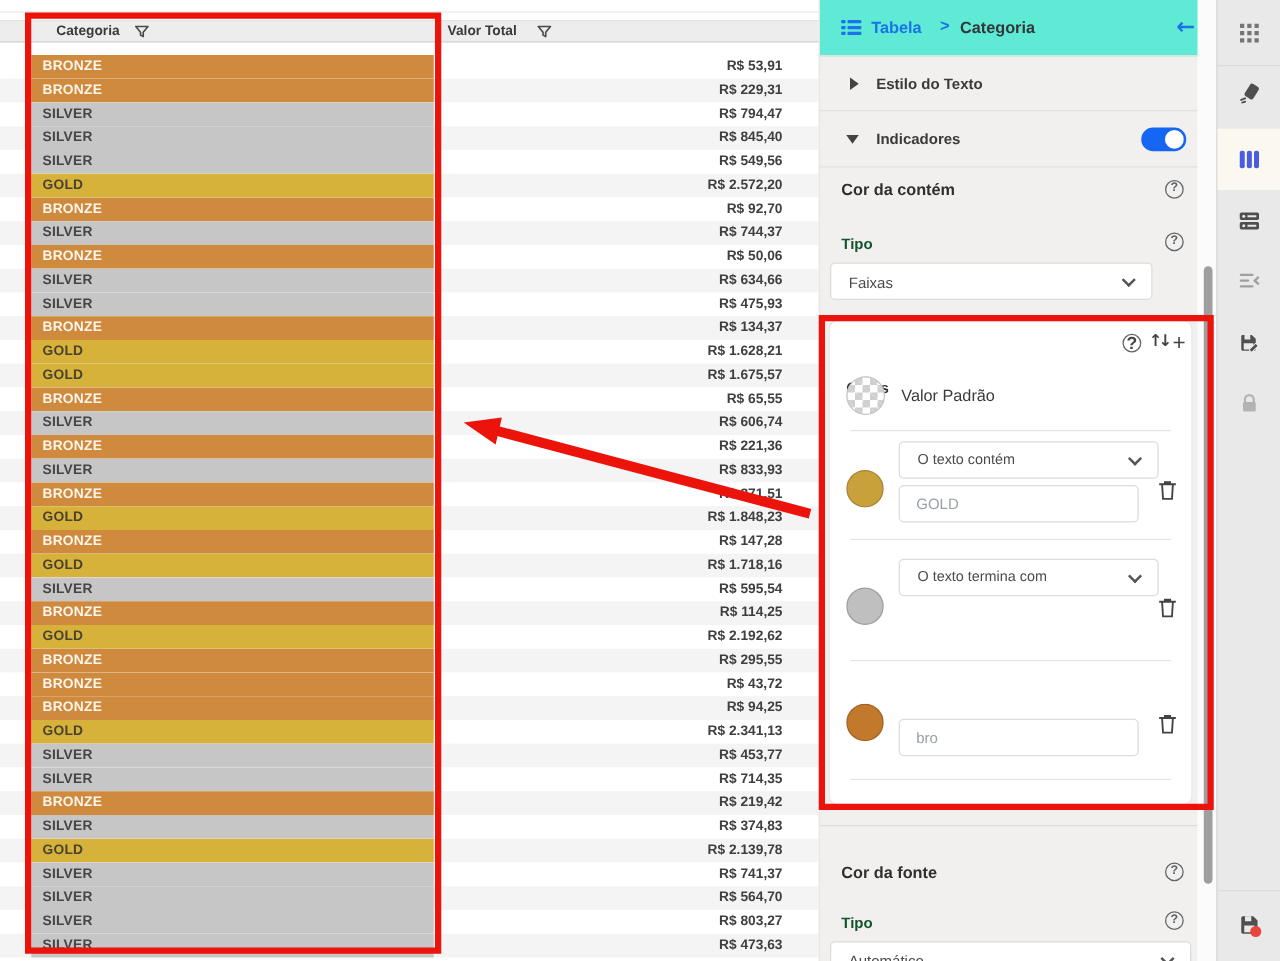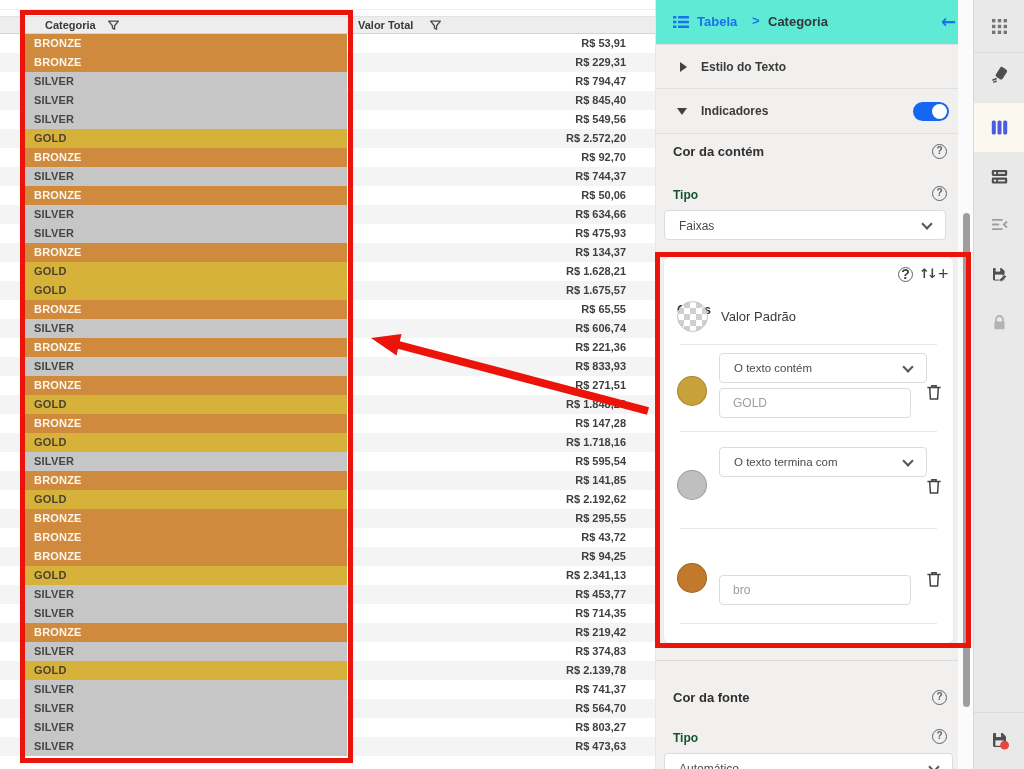--- a/index.html
+++ b/index.html
@@ -10,21 +10,21 @@
   html,body{background:#fff;}
   .stage{position:relative;width:1024px;height:769px;overflow:hidden;background:#fff;
     font-family:"Liberation Sans","DejaVu Sans",sans-serif;color:var(--ink);}
   
   .table-area{position:absolute;left:0;top:0;width:655px;height:769px;background:#fff;}
   .topline{position:absolute;left:0;top:9px;width:655px;height:1px;background:#ECECEC;}
   .thead{position:absolute;left:0;top:16px;width:655px;height:18px;background:#EDEDED;
     border-top:1px solid #E3E3E3;border-bottom:1px solid #D4D4D4;}
   .thead .hlabel{position:absolute;top:0;font-size:11px;font-weight:bold;line-height:17px;color:#3A3A3A;}
   .funnel{position:absolute;top:2px;width:13px;height:13px;}
-  .tbody{position:absolute;left:0;top:34px;width:655px;}
+  .tbody{position:absolute;left:0;top:44px;width:655px;}
   .trow{position:relative;height:19px;background:#fff;}
   .trow.alt{background:#F4F4F4;}
   .cat{position:absolute;left:25px;top:0;width:322px;height:19px;font-size:11px;font-weight:bold;
     line-height:19px;padding-left:9px;letter-spacing:.2px;}
   .val{position:absolute;left:0;right:29px;top:0;height:19px;text-align:right;font-size:11px;
     font-weight:bold;line-height:19px;color:#3F3F3F;}
   
   .panel{position:absolute;left:655px;top:0;width:318px;height:769px;background:var(--panelbg);
     border-left:1px solid #E6E6E6;}
   .phead{position:absolute;left:0;top:0;width:318px;height:45px;background:#5eead4;border-bottom:1px solid var(--line);}
@@ -188,21 +188,21 @@
         <div class="trow alt">
           <div class="cat" style="background: rgb(215, 178, 58); color: rgb(74, 66, 48);">GOLD</div>
           <div class="val">R$ 1.718,16</div>
         </div>
         <div class="trow">
           <div class="cat" style="background: rgb(198, 198, 198); color: rgb(69, 69, 69);">SILVER</div>
           <div class="val">R$ 595,54</div>
         </div>
         <div class="trow alt">
           <div class="cat" style="background: rgb(207, 138, 61); color: rgb(253, 246, 236);">BRONZE</div>
-          <div class="val">R$ 141,85</div>
+          <div class="val">R$ 114,25</div>
         </div>
         <div class="trow">
           <div class="cat" style="background: rgb(215, 178, 58); color: rgb(74, 66, 48);">GOLD</div>
           <div class="val">R$ 2.192,62</div>
         </div>
         <div class="trow alt">
           <div class="cat" style="background: rgb(207, 138, 61); color: rgb(253, 246, 236);">BRONZE</div>
           <div class="val">R$ 295,55</div>
         </div>
         <div class="trow">
@@ -287,21 +287,21 @@
           <span class="knob"></span>
         </span>
     </div>
 
     <span class="ptitle" style="left:17px;top:144px;">Cor da contém</span>
     <span class="help" style="left:276px;top:144px;">?</span>
 
     <span class="plabel" style="left:17px;top:188px;">Tipo</span>
     <span class="help" style="left:276px;top:186px;">?</span>
 
-    <div class="dd" style="left:8px;top:210px;width:282px;text-decoration:underline;">
+    <div class="dd" style="left:8px;top:210px;width:258px;text-decoration:underline;">
       <span class="ddtext">Faixas</span>
       <span class="chev"></span>
     </div>
 
     <div class="card">
       <span class="card-title">Cores</span>
       <span class="tool help" style="left:234px;top:10px;position:absolute;">?</span>
       <span class="tool sortglyph" style="left:255px;">↑↓</span>
       <span class="tool plusglyph" style="left:274px;">+</span>
 

